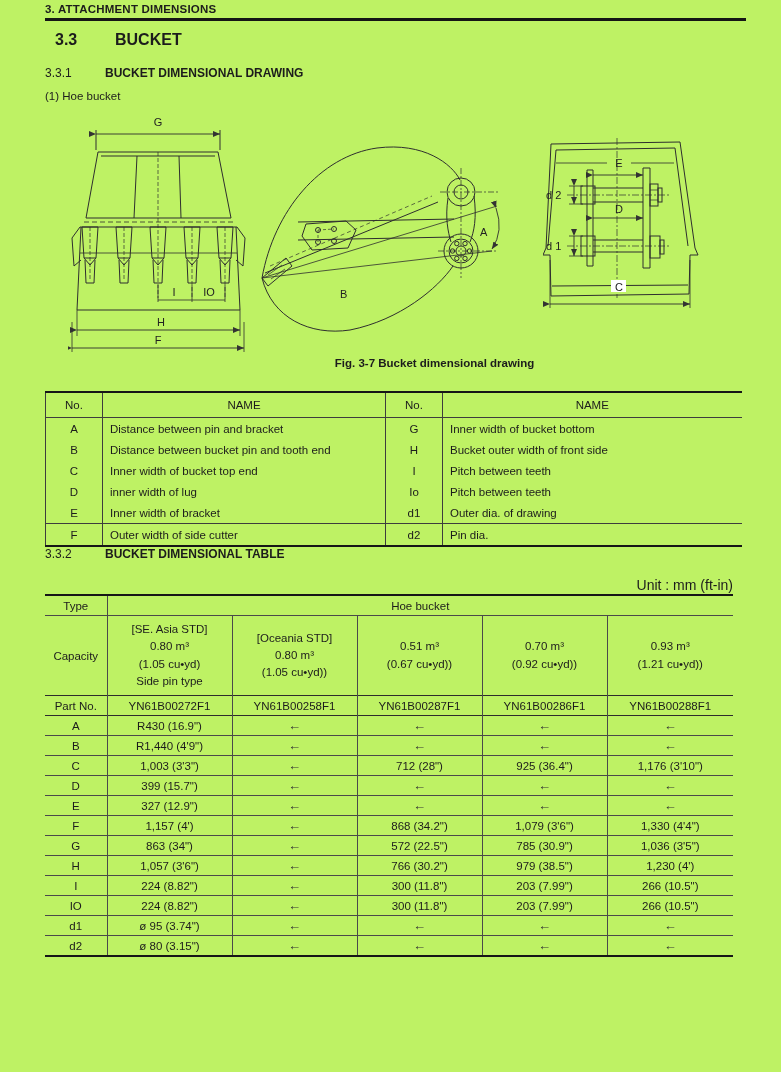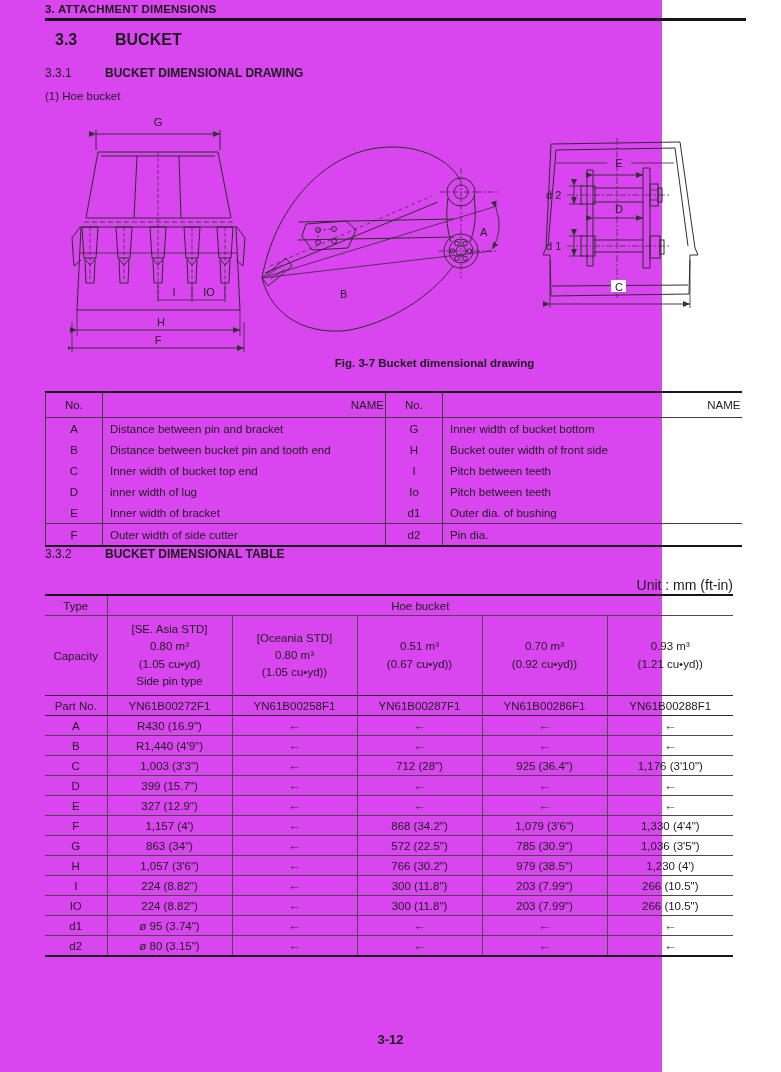--- a/index.html
+++ b/index.html
@@ -1,18 +1,18 @@
 <!DOCTYPE html>
 <html><head>
 <meta charset="utf-8">
 <style>
   html,body{margin:0;padding:0;background:#ffffff;}
   body{width:781px;height:1072px;overflow:hidden;
        font-family:"Liberation Sans","DejaVu Sans",sans-serif;color:#1c1c1c;}
-  .page{position:relative;width:662px;height:1072px;background:#d946ef;}
+  .page{position:relative;width:781px;height:1072px;background:#bef264;}
 
   .running-head{position:absolute;left:45px;top:3px;font-size:11.5px;font-weight:bold;letter-spacing:.2px;}
   .head-rule{position:absolute;left:45px;top:18px;width:701px;height:3px;background:#151515;}
 
   .sec-title{position:absolute;left:45px;top:31px;font-size:16px;font-weight:bold;margin-left:10px;}
   .sec-title .num{display:inline-block;width:60px;}
   .subsec{position:absolute;left:45px;font-size:12px;font-weight:bold;}
   .subsec .num{display:inline-block;width:60px;font-weight:normal;}
   .subsec1{top:66px;}
   .subsec2{top:547px;}
@@ -24,21 +24,21 @@
   .fig-top{position:absolute;left:543px;top:28px;}
   svg text{font-family:"Liberation Sans","DejaVu Sans",sans-serif;font-size:11px;fill:#222;}
   .fig-caption{position:absolute;left:0;top:357px;width:781px;text-align:center;font-size:11.5px;font-weight:bold;padding-left:44px;}
 
   table{border-collapse:collapse;table-layout:fixed;}
   td,th{font-size:11.5px;font-weight:normal;overflow:hidden;white-space:nowrap;}
 
   
   .legend{position:absolute;left:45px;top:391px;width:696px;
           border-top:2px solid #161616;border-bottom:2px solid #161616;border-left:1px solid #3d3d3d;}
-  .legend th{height:22px;border-bottom:1.5px solid #3d3d3d;text-align:right;}
+  .legend th{height:22px;border-bottom:1.5px solid #3d3d3d;text-align:center;}
   .legend td{height:19px;}
   .legend .cno{text-align:center;border-right:1px solid #3d3d3d;}
   .legend .cname{padding-left:7px;}
   .legend .mid{border-right:1px solid #3d3d3d;}
   .legend tr.sep td{border-top:1.5px solid #3d3d3d;}
 
   .unit-note{position:absolute;left:45px;top:577px;width:688px;text-align:right;font-size:14px;}
 
   
   .dims{position:absolute;left:45px;top:594px;width:688px;
@@ -294,21 +294,21 @@
       <tr>
         <td class="cno">D</td>
         <td class="cname mid">inner width of lug</td>
         <td class="cno">Io</td>
         <td class="cname">Pitch between teeth</td>
       </tr>
       <tr>
         <td class="cno">E</td>
         <td class="cname mid">Inner width of bracket</td>
         <td class="cno">d1</td>
-        <td class="cname">Outer dia. of bushing</td>
+        <td class="cname">Outer dia. of drawing</td>
       </tr>
       <tr class="sep">
         <td class="cno">F</td>
         <td class="cname mid">Outer width of side cutter</td>
         <td class="cno">d2</td>
         <td class="cname">Pin dia.</td>
       </tr>
     </tbody>
   </table>
 
@@ -448,15 +448,14 @@
         <td>d2</td>
         <td>ø 80 (3.15")</td>
         <td class="arr">←</td>
         <td class="arr">←</td>
         <td class="arr">←</td>
         <td class="arr">←</td>
       </tr>
     </tbody>
   </table>
 
-  <div class="page-num">3-12</div>
 
 </div>
 
 </body></html>

